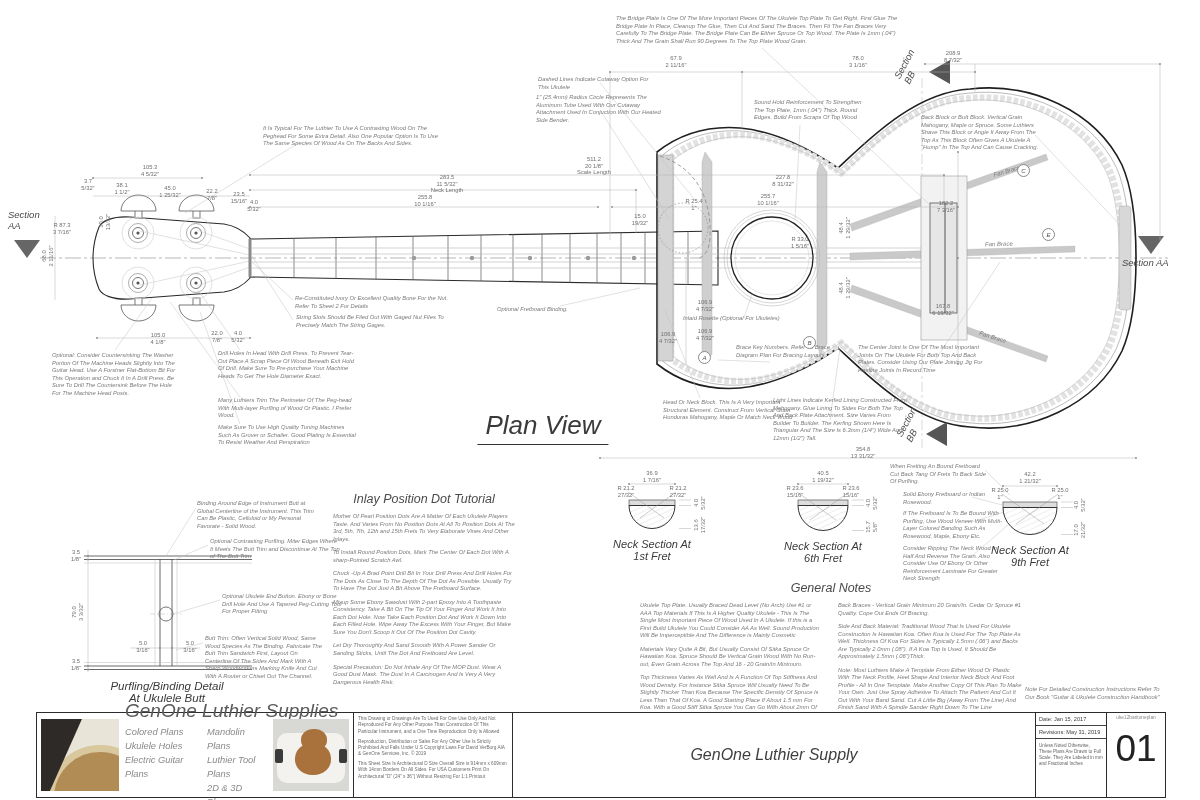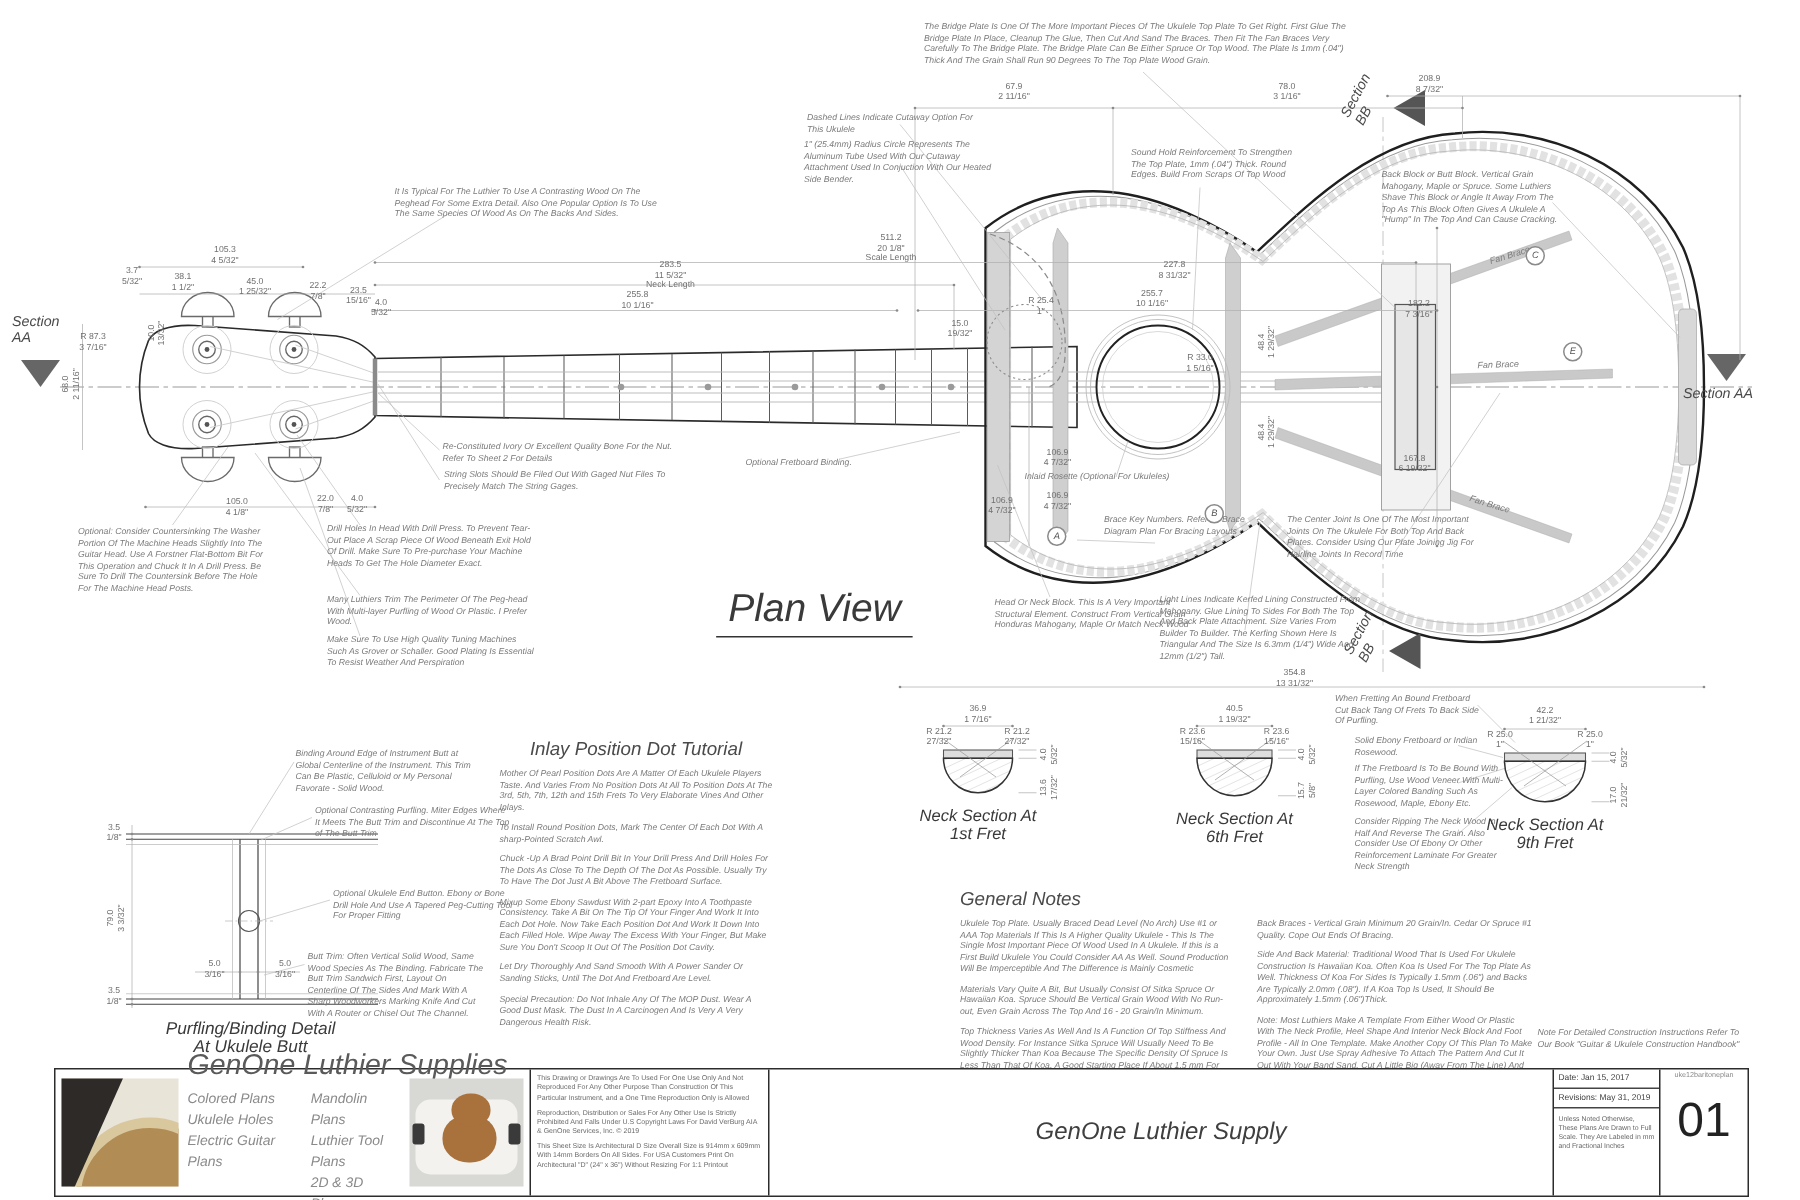--- a/index.html
+++ b/index.html
@@ -14,21 +14,21 @@
   .cap{position:absolute;font-style:italic;color:#3a3a3a;white-space:pre-line;text-align:center;
      transform:translateX(-50%);}
   .sec{position:absolute;font-style:italic;font-size:9.5px;color:#4a4a4a;white-space:pre-line;line-height:1.15;}
   .bkey{position:absolute;width:11px;height:11px;border:0.8px solid #8a8a8a;border-radius:50%;
      font-size:6.2px;font-style:italic;color:#555;display:flex;align-items:center;justify-content:center;background:#fff;}
   .fan{position:absolute;font-style:italic;font-size:6px;color:#7b7b7b;white-space:nowrap;}
   .tut{position:absolute;left:333px;top:492px;width:182px;}
   .tut .box-title{font-style:italic;font-size:12.5px;color:#4a4a4a;text-align:center;margin:0 0 7px;}
   .tut p,.gn p{font-style:italic;font-size:5.8px;color:#7b7b7b;line-height:1.3;margin:0 0 6px;}
   .gn{position:absolute;left:640px;top:576px;width:382px;}
-  .gn .box-title{font-style:italic;font-size:12.5px;color:#4a4a4a;text-align:left;margin:16px 0 7px;}
+  .gn .box-title{font-style:italic;font-size:12.5px;color:#4a4a4a;text-align:center;margin:5px 0 7px;}
   .gn .cols{display:flex;gap:14px;}
   .gn .col{width:50%;}
   
   .tblock{position:absolute;left:36px;top:712px;width:1128px;height:84px;border:1.4px solid #2c2c2c;
      display:flex;background:#fff;}
   .tb-left{width:308px;display:flex;align-items:center;padding:3px 4px;gap:6px;border-right:1.2px solid #2c2c2c;}
   .photo{position:relative;width:78px;height:72px;overflow:hidden;background:#e9e4d8;flex:none;}
   .photo.p2{width:76px;background:#d8d8d4;}
   .ph-fb{position:absolute;left:-14px;top:-16px;width:38px;height:100px;background:#2d2a27;transform:rotate(24deg);}
   .ph-rim{position:absolute;left:6px;top:26px;width:92px;height:92px;border:7px solid #d9c79e;border-radius:50%;background:#b18c54;}
@@ -42,21 +42,21 @@
   .tb-legal{width:150px;padding:3px 4px;border-right:1.2px solid #2c2c2c;}
   .tb-legal p{font-size:4.7px;color:#6b6b6b;line-height:1.35;margin:0 0 3.5px;}
   .tb-title{flex:1;display:flex;flex-direction:column;align-items:center;justify-content:center;border-right:1.2px solid #2c2c2c;}
   .tb-supply{font-style:italic;font-size:16px;color:#3f3f3f;}
   .tb-plan{font-style:italic;font-size:29px;color:#1d1d1d;margin-top:2px;}
   .tb-info{width:70px;border-right:1.2px solid #2c2c2c;display:flex;flex-direction:column;}
   .tb-info .row{font-size:5.6px;color:#3f3f3f;padding:3px 3px;border-bottom:1px solid #444;}
   .tb-info .fine{font-size:4.6px;color:#666;line-height:1.3;border-bottom:none;padding-top:4px;}
   .tb-sheet{width:58px;display:flex;flex-direction:column;align-items:center;}
   .tb-file{font-size:4.8px;color:#8a8a8a;padding-top:2px;}
-  .tb-num{font-size:32px;color:#222;margin-top:8px;}
+  .tb-num{font-size:37px;color:#222;margin-top:8px;}
 </style>
 </head>
 <body>
 
 <div class="sheet">
 
 <svg class="draw" width="1200" height="710" viewBox="0 0 1200 710">
   <defs>
     <pattern id="hatch" width="5" height="5" patternTransform="rotate(65)" patternUnits="userSpaceOnUse">
       <line x1="0" y1="0" x2="0" y2="5" stroke="#cfcfcf" stroke-width="0.7"></line>
@@ -326,21 +326,21 @@
     </g>
     <g stroke="#c2c2c2" stroke-width="0.5">
       <line x1="196" y1="508" x2="166" y2="556"></line>
           <line x1="208" y1="545" x2="174" y2="560"></line>
       <line x1="220" y1="600" x2="173" y2="614"></line>
           <line x1="203" y1="643" x2="176" y2="650"></line>
     </g>
   </g>
 </svg>
 
-<div class="cap" style="left:543px;top:390px;font-size:26px;border-bottom:1.8px solid #333;padding:0 8px 3px;text-align:center;">Plan View</div>
+<div class="cap" style="left:543px;top:410px;font-size:26px;border-bottom:1.8px solid #333;padding:0 8px 3px;text-align:center;">Plan View</div>
 
 <div class="sec" style="left:8px;top:210px;">Section
 AA</div>
 <div class="sec" style="left:1122px;top:258px;">Section AA</div>
 <div class="sec" style="left:894px;top:56px;transform:rotate(-62deg);">Section
 BB</div>
 <div class="sec" style="left:896px;top:414px;transform:rotate(-62deg);">Section
 BB</div>
 
 <div class="n" style="left:616px;top:15px;width:290px;">The Bridge Plate Is One Of The More Important Pieces Of The Ukulele Top Plate To Get Right. First Glue The Bridge Plate In Place, Cleanup The Glue, Then Cut And Sand The Braces. Then Fit The Fan Braces Very Carefully To The Bridge Plate. The Bridge Plate Can Be Either Spruce Or Top Wood. The Plate Is 1mm (.04") Thick And The Grain Shall Run 90 Degrees To The Top Plate Wood Grain.</div>

